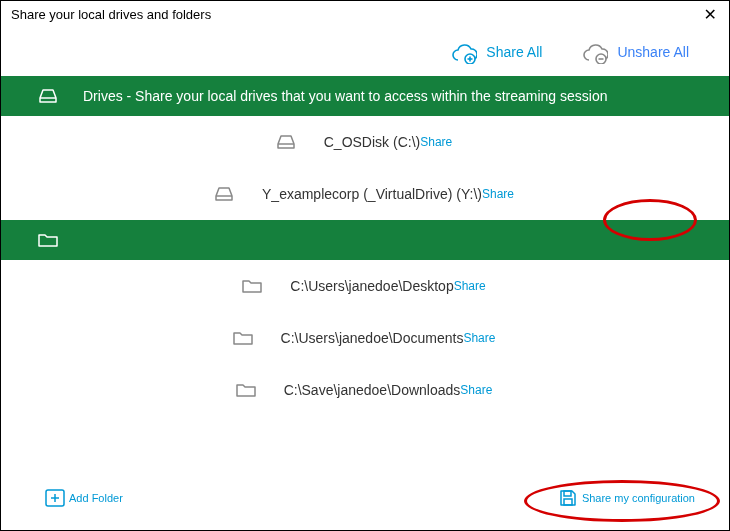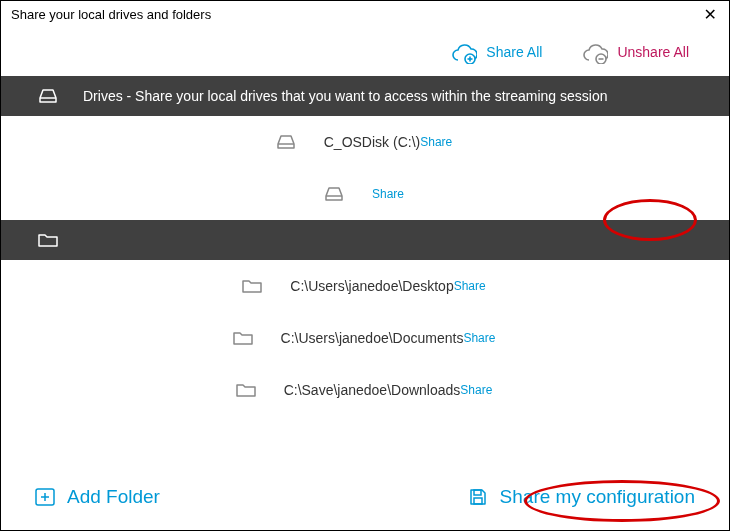--- a/index.html
+++ b/index.html
@@ -2,31 +2,31 @@
 <html><head>
   <meta charset="utf-8">
   <style>
     * { box-sizing: border-box; margin: 0; padding: 0; }
     html, body { width: 730px; height: 531px; font-family: "Segoe UI", Arial, sans-serif; background: #fff; }
     .window { width: 730px; height: 531px; border: 1px solid #000; display: flex; flex-direction: column; }
     .titlebar { display: flex; justify-content: space-between; align-items: center; padding: 4px 8px 4px 10px; font-size: 13px; }
     .titlebar .close { font-size: 16px; cursor: pointer; padding: 0 4px; }
     .toolbar { display: flex; justify-content: flex-end; gap: 40px; padding: 16px 40px 12px 0; align-items: center; }
     .toolbar-item { display: flex; align-items: flex-start; gap: 9px; color: #0099d6; font-size: 14px; cursor: pointer; }
-    .toolbar-item.muted { color: #be185d; }
+    .toolbar-item.muted { color: #3b82f6; }
     .toolbar-item svg { flex: 0 0 auto; }
-    .section-header { background: #404040; color: #fff; display: flex; align-items: center; gap: 24px; padding: 12px 20px 12px 36px; font-size: 14px; }
+    .section-header { background: #15803d; color: #fff; display: flex; align-items: center; gap: 24px; padding: 12px 20px 12px 36px; font-size: 14px; }
     .section-header .icon { color: #fff; }
     .list { display: flex; flex-direction: column; align-items: center; }
     .row { display: flex; align-items: center; padding: 18px 40px 18px 36px; font-size: 14px; color: #333; }
     .row .icon { width: 24px; margin-right: 26px; color: #888; flex: 0 0 auto; }
     .row .label { flex: 1; }
     .row .action { color: #0099d6; cursor: pointer; font-size: 12px; }
     .footer { margin-top: auto; display: flex; justify-content: space-between; align-items: center; padding: 18px 34px 22px 34px; }
-    .footer-item { display: flex; align-items: center; gap: 12px; color: #0099d6; font-size: 19px; cursor: pointer; }
+    .footer-item { display: flex; align-items: center; gap: 4px; color: #0099d6; font-size: 11px; cursor: pointer; margin-left: 10px; }
     .annot { position: absolute; border: 3px solid #d40000; border-radius: 50%; pointer-events: none; }
     .root { position: relative; border-radius: 12px; }
   </style>
 </head>
 <body>
 
 <div class="root">
 <div class="window">
 
   <div class="titlebar">
@@ -69,20 +69,21 @@
         <line x1="3" y1="10" x2="19" y2="10" stroke="#888" stroke-width="1.5"></line>
       </svg>
       <span class="label">C_OSDisk (C:\)</span>
       <span class="action">Share</span>
     </div>
     <div class="row">
       <svg class="icon" width="22" height="16" viewBox="0 0 22 16">
         <path d="M3 10 L6 2 L16 2 L19 10 L19 14 L3 14 Z" fill="none" stroke="#888" stroke-width="1.5" stroke-linejoin="round"></path>
         <line x1="3" y1="10" x2="19" y2="10" stroke="#888" stroke-width="1.5"></line>
       </svg>
+      <span class="label">Y_examplecorp (_VirtualDrive) (Y:\)</span>
       <span class="action">Share</span>
     </div>
   </div>
 
   <div class="section-header">
     <svg class="icon" width="22" height="16" viewBox="0 0 22 16">
       <path d="M2 3 L8 3 L10 5 L20 5 L20 14 L2 14 Z" fill="none" stroke="#fff" stroke-width="1.5" stroke-linejoin="round"></path>
     </svg>
   </div>
 

